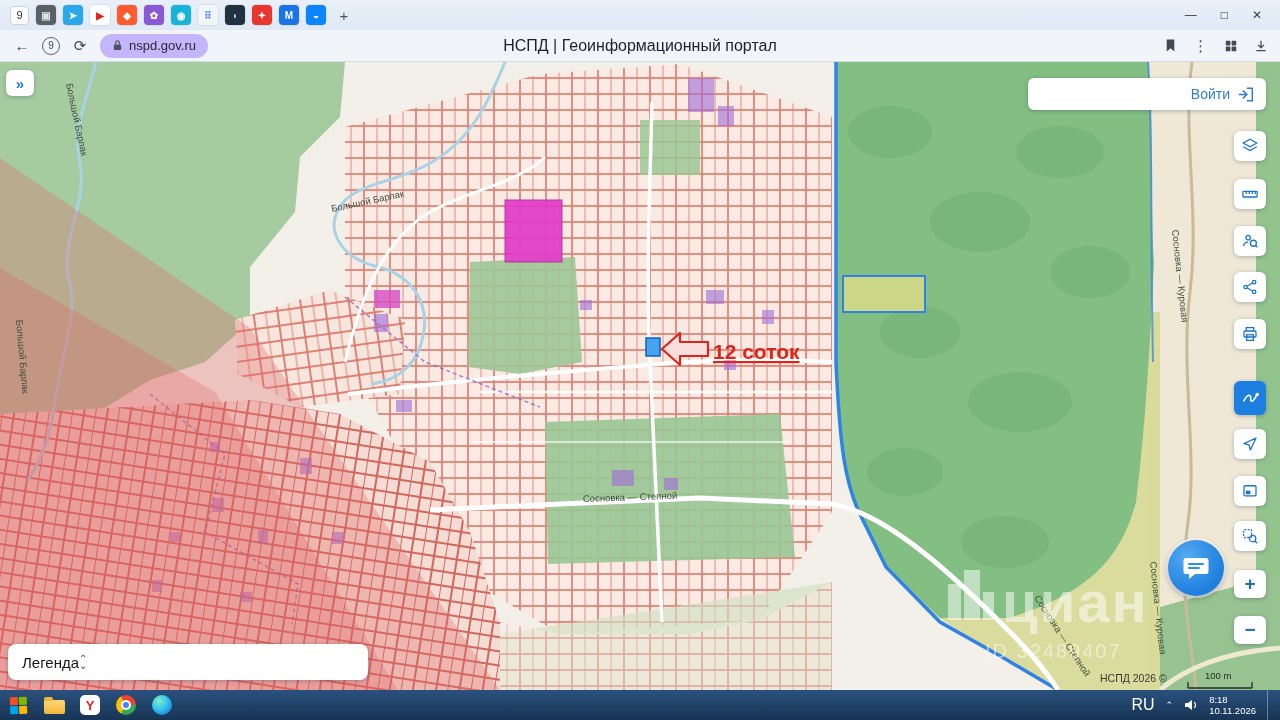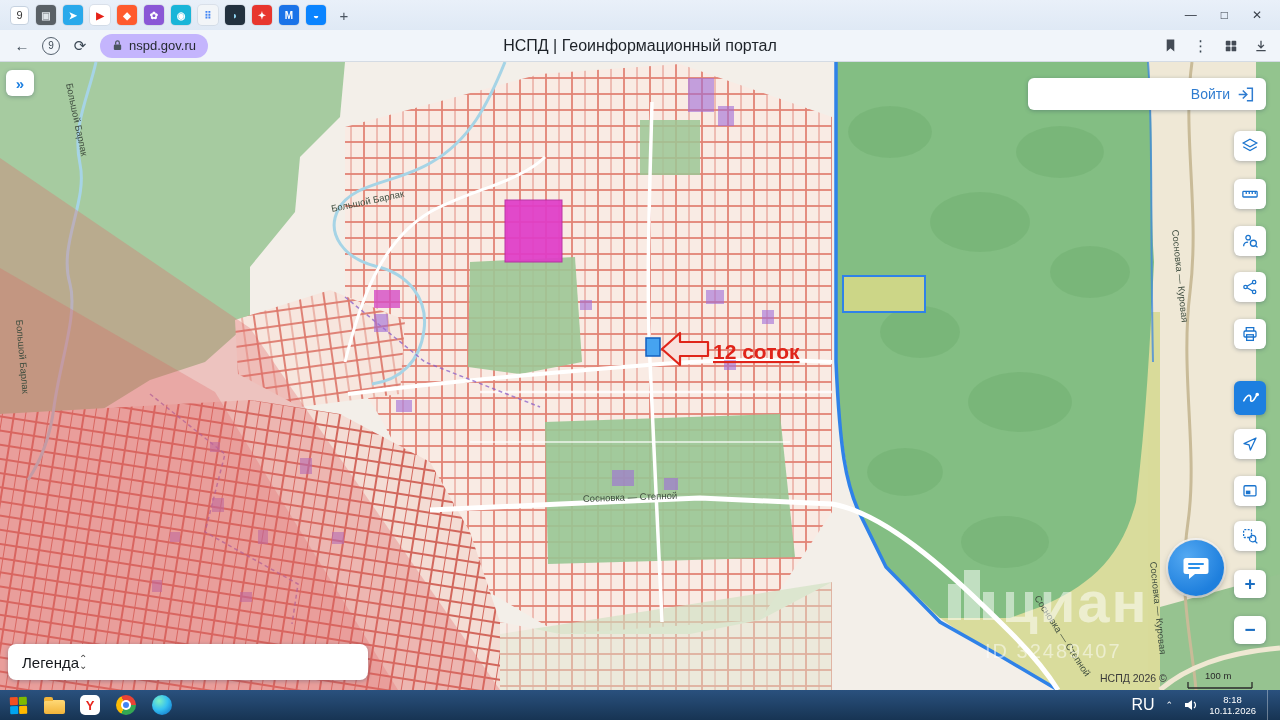--- a/index.html
+++ b/index.html
@@ -68,21 +68,21 @@
   .ybrowser { width:20px; height:20px; background:#fff; border-radius:5px; color:#e8241c;
               font-weight:700; font-size:13px; display:flex; align-items:center; justify-content:center; }
   .chrome { width:20px; height:20px; border-radius:50%; position:relative;
             background:conic-gradient(from -30deg, #ea4335 0 120deg, #34a853 120deg 240deg, #fbbc05 240deg 360deg); }
   .chrome::before { content:""; position:absolute; inset:5px; background:#fff; border-radius:50%; }
   .chrome::after  { content:""; position:absolute; inset:7px; background:#4285f4; border-radius:50%; }
   .edge { width:20px; height:20px; border-radius:50%;
           background:radial-gradient(circle at 35% 30%, #7df0c2 0%, #35c1f1 45%, #0b64c0 100%); }
   .tray { margin-left:auto; display:flex; align-items:center; gap:11px; padding-right:6px; color:#fff; }
   .tray .txt { font-size:16px; }
-  .clock { text-align:center; font-size:9.5px; line-height:1.2; color:#fff; }
+  .clock { text-align:left; font-size:9.5px; line-height:1.2; color:#fff; }
   .desktop-sliver { width:7px; height:30px; border-left:1px solid rgba(255,255,255,.35); }
 </style>
 </head>
 <body>
 
 <div class="screen">
 
   <div class="tabbar">
     <div class="tab-count">9</div>
     <span class="ptab" style="background:#596066;color:#dfe5ea">▣</span>

